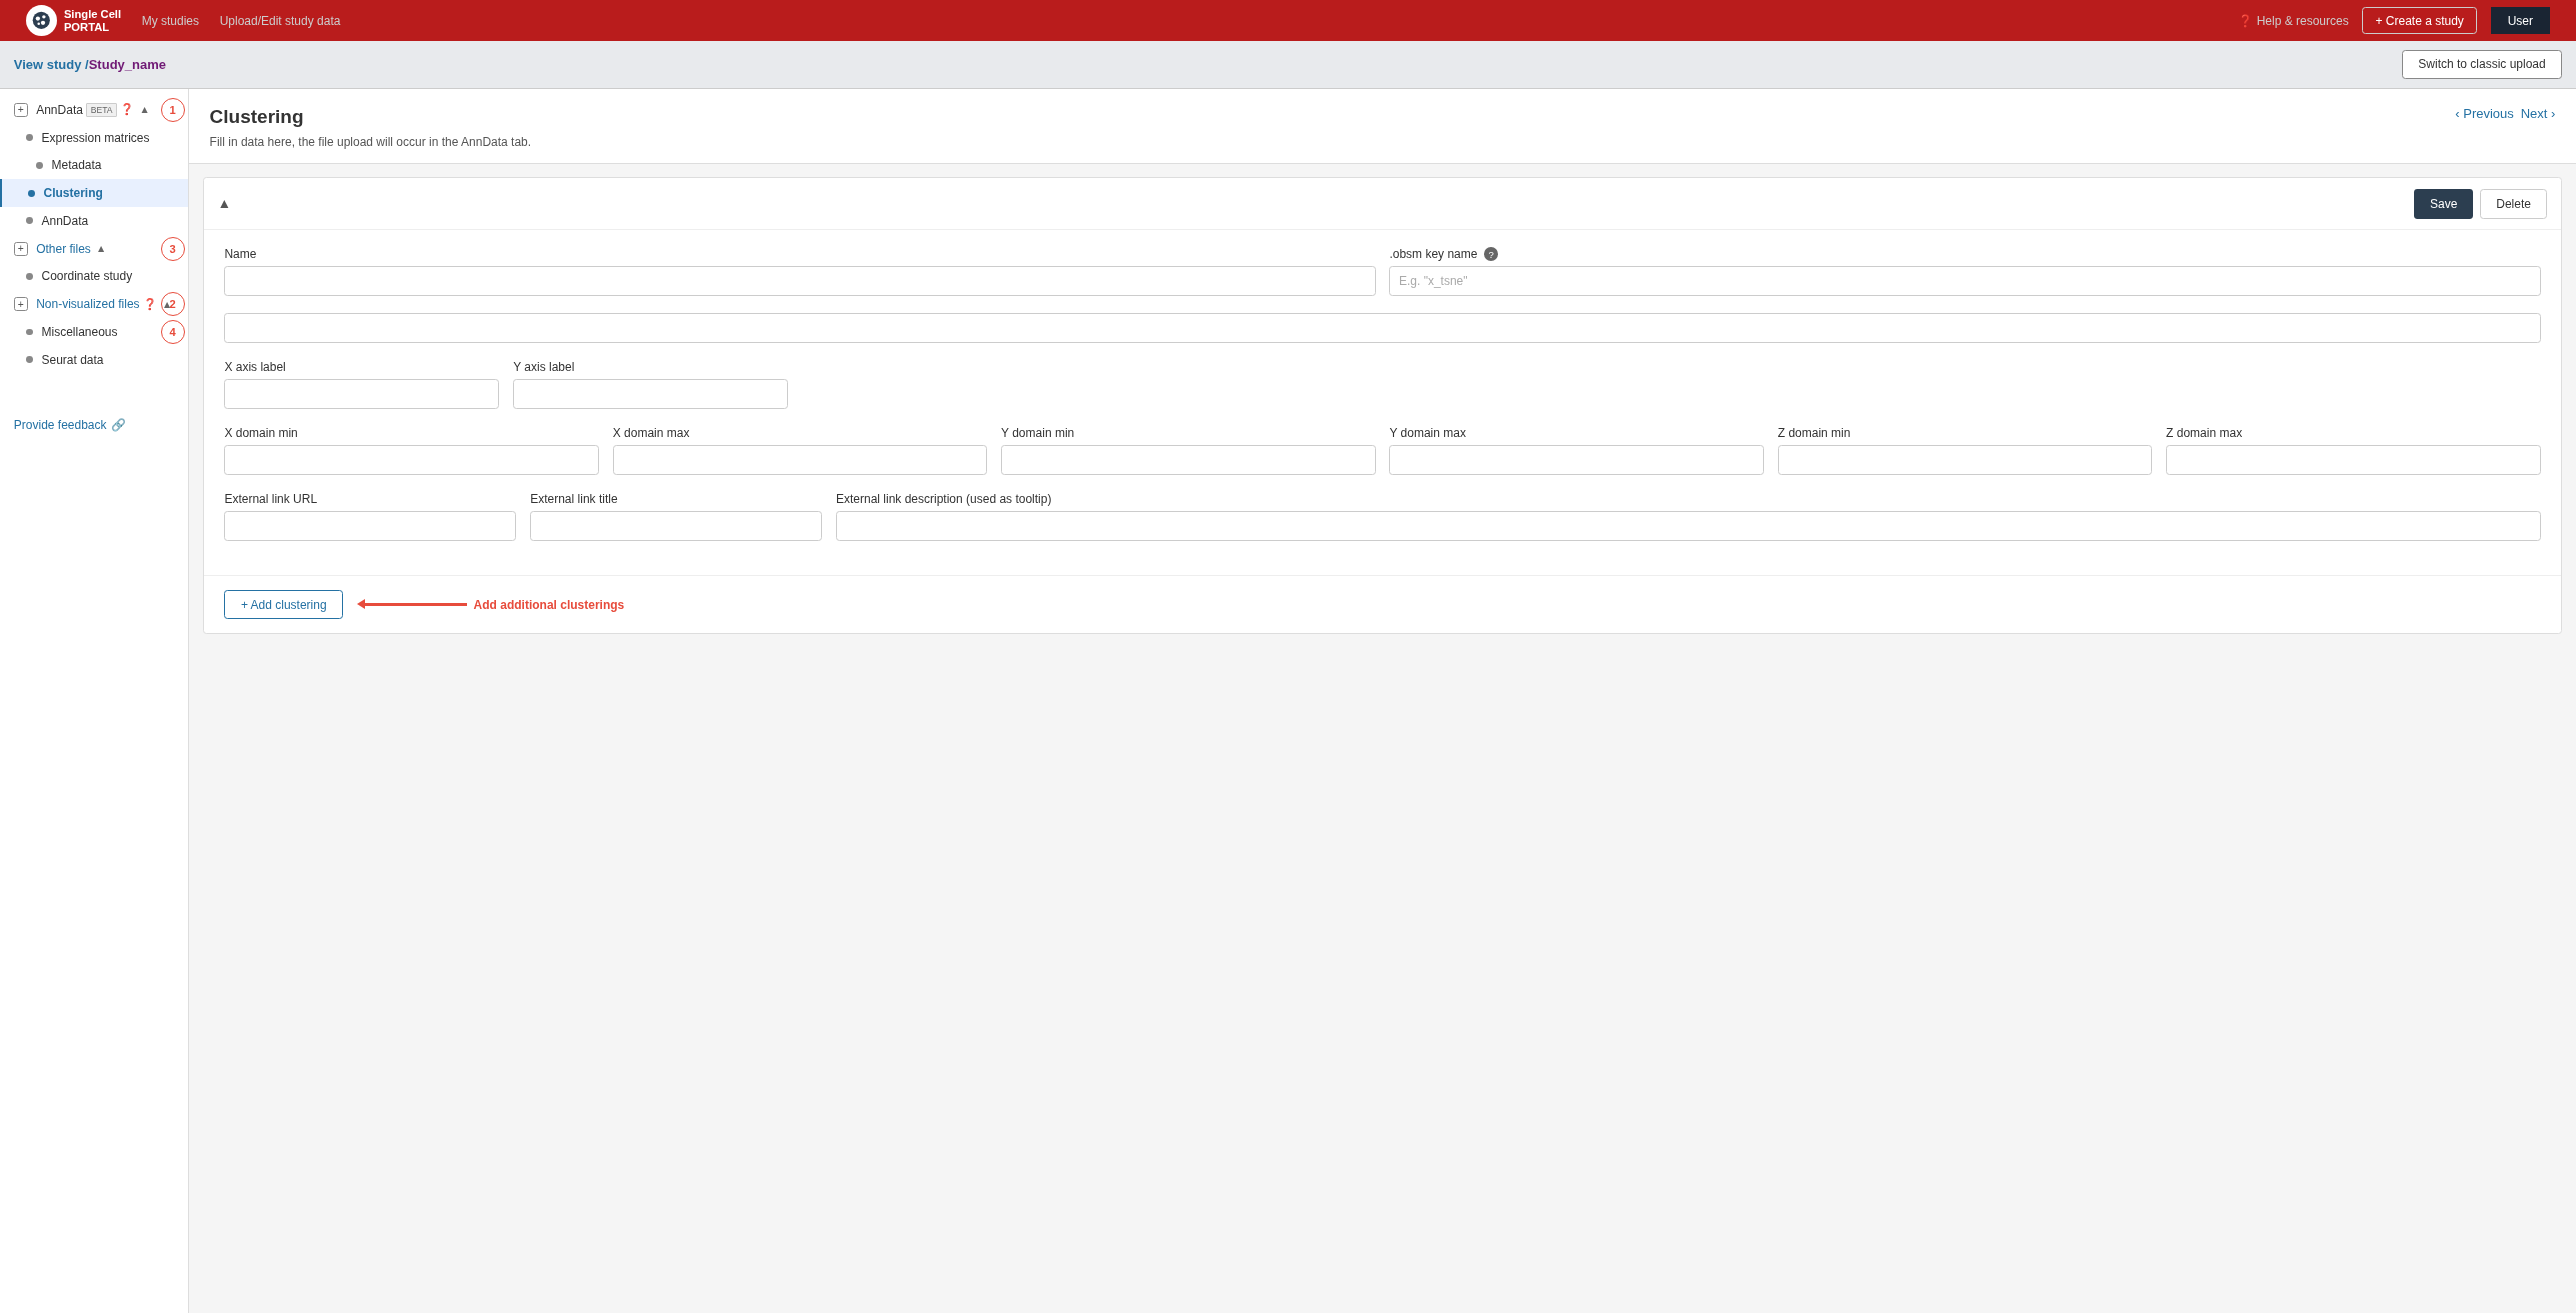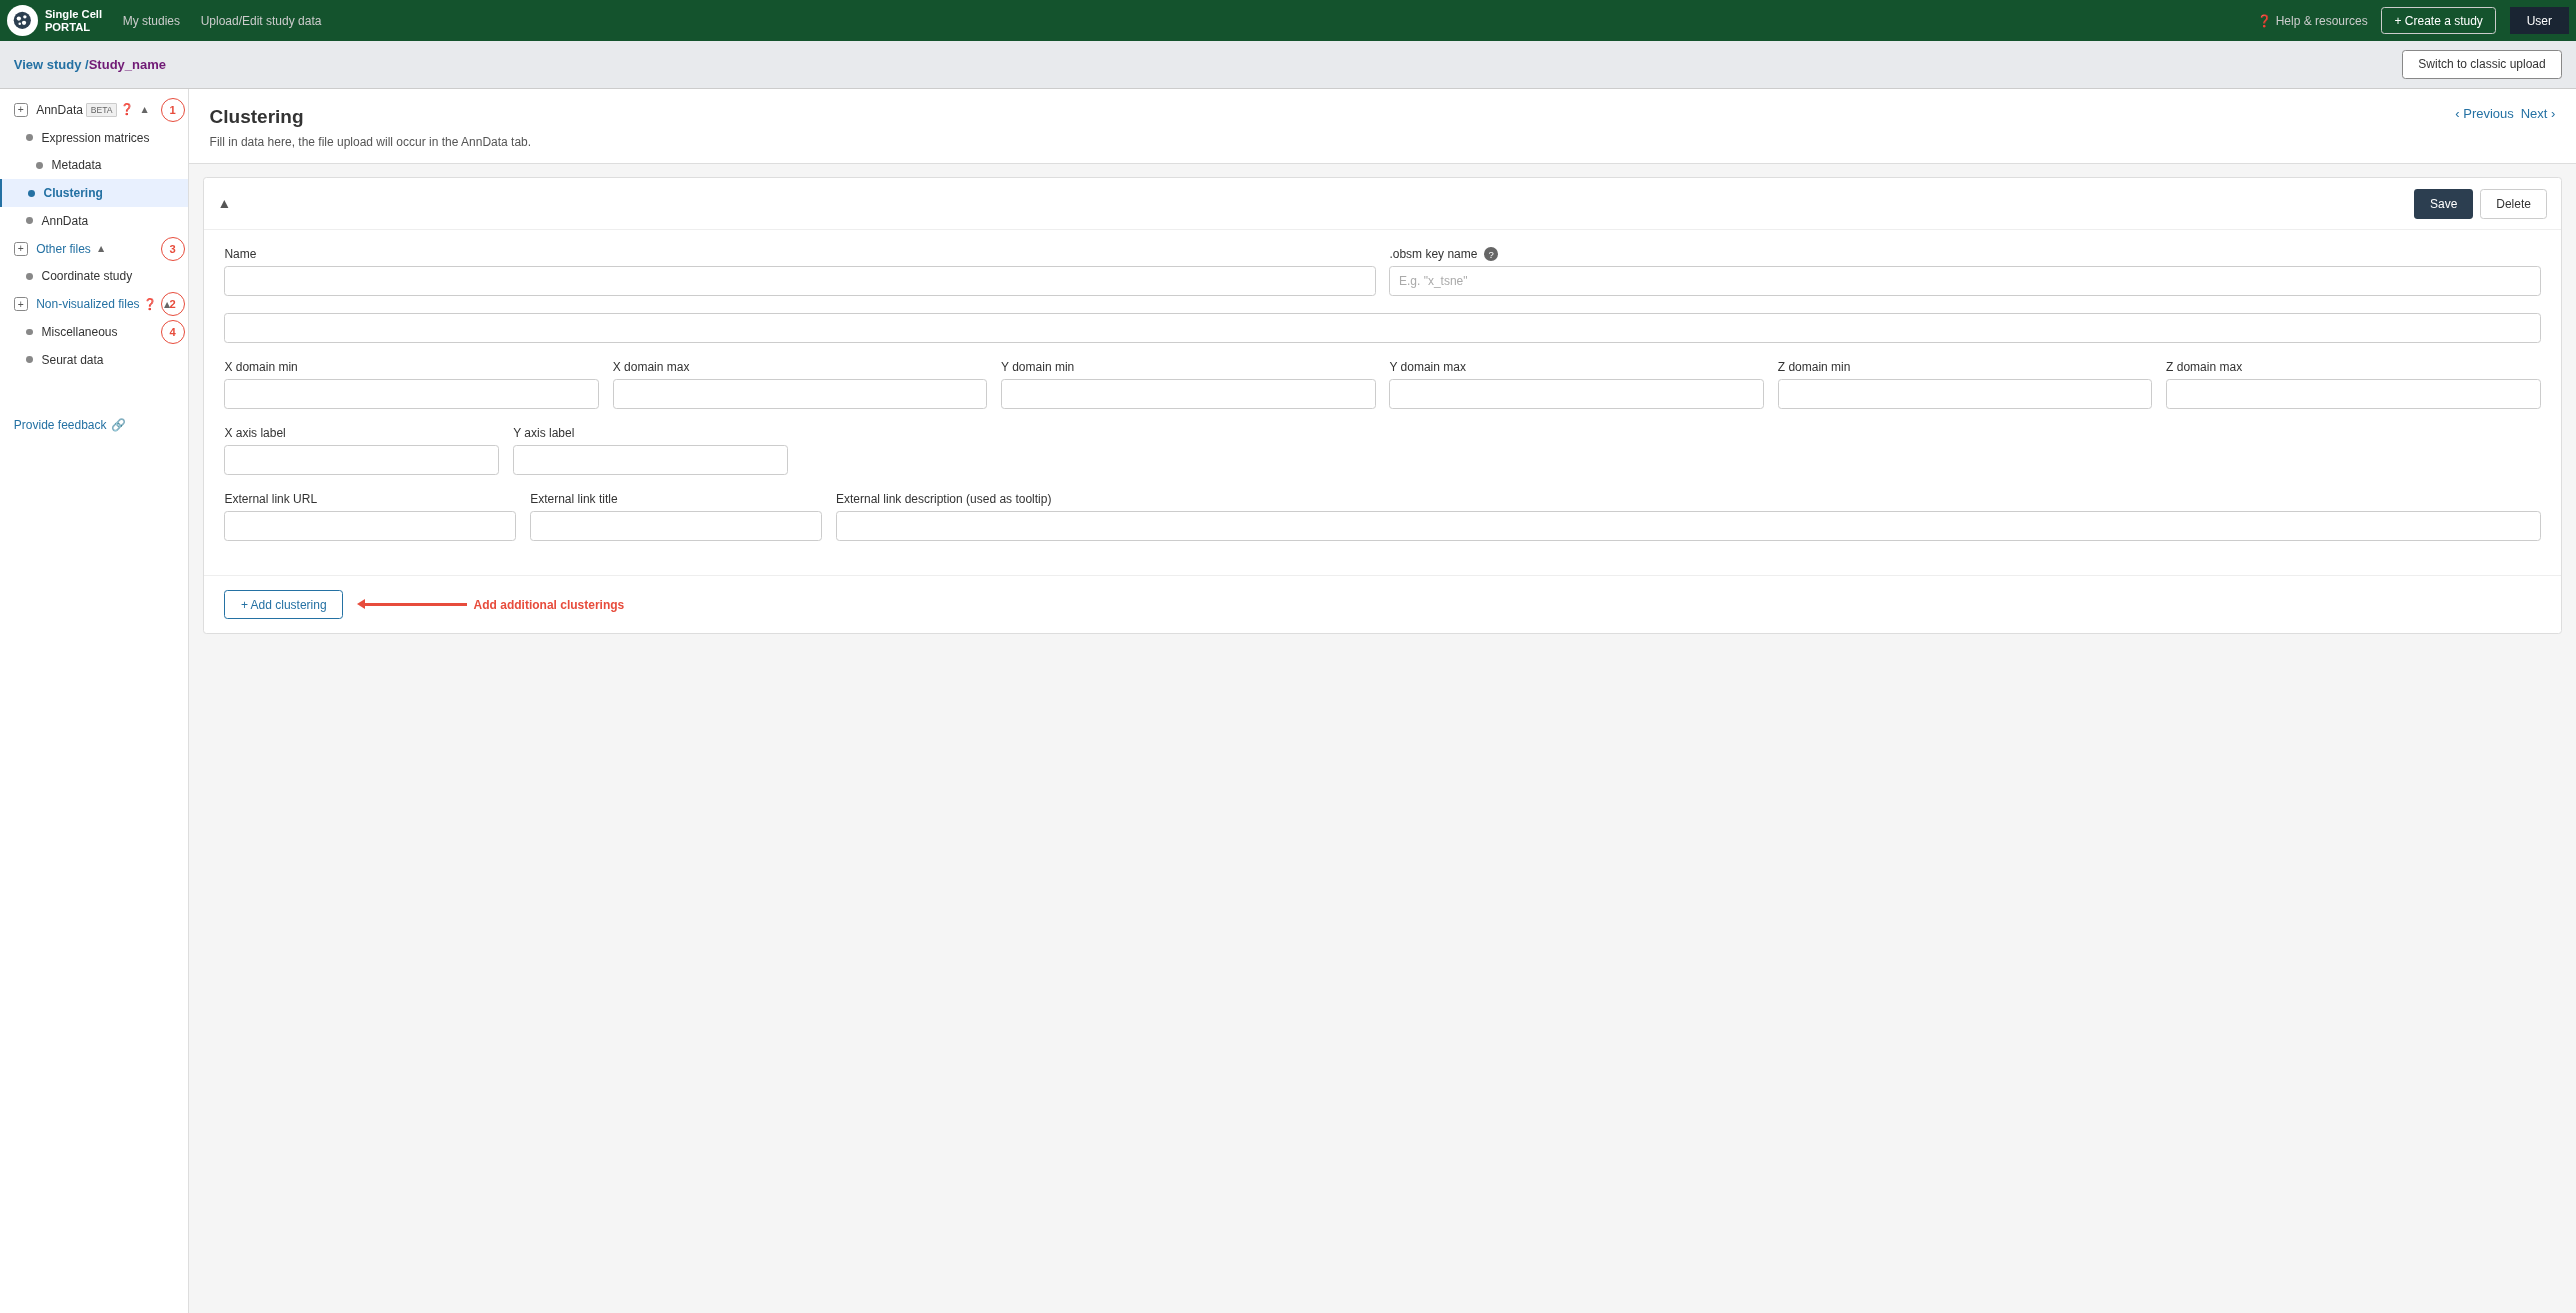--- a/index.html
+++ b/index.html
@@ -1,24 +1,24 @@
 <!DOCTYPE html>
 <html style="font-size:13.8px"><head>
   <meta charset="utf-8">
   <style>
     * { box-sizing: border-box; margin: 0; padding: 0; }
     body { font-family: Arial, sans-serif; font-size: 12px; background: #f5f5f5; color: #333; }
 
     
     .top-nav {
-      background: #14532d;
+      background: #b91c1c;
       color: white;
       display: flex;
       align-items: center;
-      padding: 0 7px;
+      padding: 0 26px;
       height: 41px;
     }
     .top-nav .logo {
       display: flex;
       align-items: center;
       margin-right: 20.6px;
     }
     .logo-circle {
       width: 31px; height: 31px;
       background: white;
@@ -422,53 +422,53 @@
           </div>
         </div>
 
         <div class="form-row">
           <div class="form-group" style="flex:1;">
             <input type="text" style="">
           </div>
         </div>
 
         <div class="form-row">
-          <div class="form-group">
-            <label>X domain min</label>
-            <input type="text" style="">
-          </div>
-          <div class="form-group">
-            <label>X domain max</label>
-            <input type="text" style="">
-          </div>
-          <div class="form-group">
-            <label>Y domain min</label>
-            <input type="text" style="">
-          </div>
-          <div class="form-group">
-            <label>Y domain max</label>
-            <input type="text" style="">
-          </div>
-          <div class="form-group">
-            <label>Z domain min</label>
-            <input type="text" style="">
-          </div>
-          <div class="form-group">
-            <label>Z domain max</label>
-            <input type="text" style="">
-          </div>
-        </div>
-
-        <div class="form-row">
           <div class="form-group" style="flex:1; max-width:275px;">
             <label>X axis label</label>
             <input type="text" style="">
           </div>
           <div class="form-group" style="flex:1; max-width:275px;">
             <label>Y axis label</label>
+            <input type="text" style="">
+          </div>
+        </div>
+
+        <div class="form-row">
+          <div class="form-group">
+            <label>X domain min</label>
+            <input type="text" style="">
+          </div>
+          <div class="form-group">
+            <label>X domain max</label>
+            <input type="text" style="">
+          </div>
+          <div class="form-group">
+            <label>Y domain min</label>
+            <input type="text" style="">
+          </div>
+          <div class="form-group">
+            <label>Y domain max</label>
+            <input type="text" style="">
+          </div>
+          <div class="form-group">
+            <label>Z domain min</label>
+            <input type="text" style="">
+          </div>
+          <div class="form-group">
+            <label>Z domain max</label>
             <input type="text" style="">
           </div>
         </div>
 
         <div class="form-row">
           <div class="form-group" style="flex:1; max-width:292px;">
             <label>External link URL</label>
             <input type="text" style="">
           </div>
           <div class="form-group" style="flex:1; max-width:292px;">

